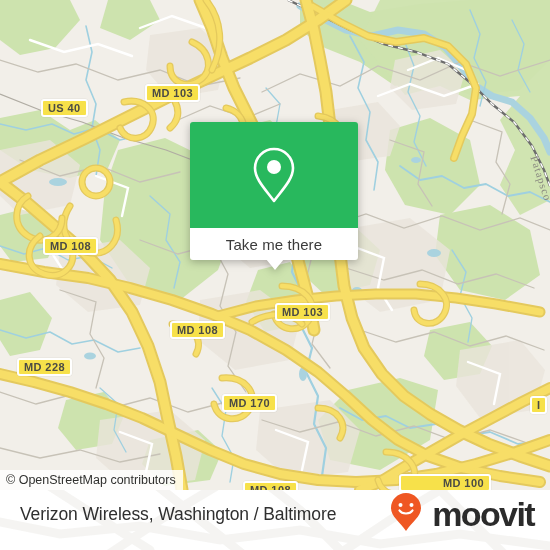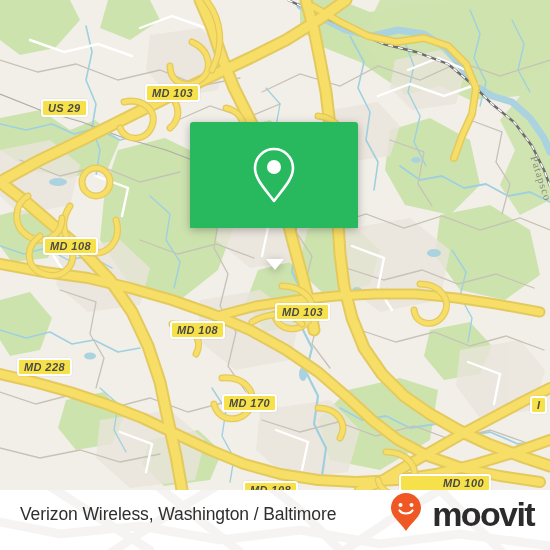--- a/index.html
+++ b/index.html
@@ -51,21 +51,20 @@
     letter-spacing: 0.4px;
     line-height: 14px;
     height: 18px;
     padding: 0 5px;
     white-space: nowrap;
     text-align: center;
     display: flex;
     align-items: center;
     justify-content: center;
     box-shadow: 0 0 0 0.5px rgba(0,0,0,0.06);
-    font-style: italic;
   }
 
   
   .maplabel-rot {
     position: absolute;
     color: #8a8a80;
     font-family: "Liberation Serif", serif;
     font-size: 11px;
     letter-spacing: 1px;
     white-space: nowrap;
@@ -389,44 +388,46 @@
         <path d="M318,408 C338,408 348,424 340,438" stroke-width="4.5"></path>
 
         <path d="M420,284 C440,284 452,300 444,314 C436,328 416,326 414,310" stroke="#e4c95d" stroke-width="7"></path>
         <path d="M420,284 C440,284 452,300 444,314 C436,328 416,326 414,310" stroke-width="4.5"></path>
 
         <path d="M172,324 C192,324 204,340 196,354" stroke="#e4c95d" stroke-width="7"></path>
         <path d="M172,324 C192,324 204,340 196,354" stroke-width="4.5"></path>
       </g>
     </svg>
 
-    <div class="shield" style="left:41px;  top:99px;">US 29</div>
+    <div class="shield" style="left:41px;  top:99px;">US 40</div>
     <div class="shield" style="left:145px; top:84px;">MD 103</div>
     <div class="shield" style="left:43px;  top:237px;">MD 108</div>
     <div class="shield" style="left:170px; top:321px;">MD 108</div>
     <div class="shield" style="left:17px;  top:358px;">MD 228</div>
     <div class="shield" style="left:275px; top:303px;">MD 103</div>
     <div class="shield" style="left:222px; top:394px;">MD 170</div>
     <div class="shield" style="left:243px; top:481px;">MD 108</div>
     <div class="shield" style="left:399px; top:474px;padding-left:42px;">MD 100</div>
     <div class="shield" style="left:530px; top:396px;">I</div>
 
     <div class="maplabel-rot" style="left:534px; top:150px; transform: rotate(72deg);">Patapsco</div>
 
+    <div id="attribution">© OpenStreetMap contributors</div>
   </div>
 
   <div id="popup">
     <div id="popup-green">
       <span>
         <svg width="46" height="58" viewBox="0 0 46 58" xmlns="http://www.w3.org/2000/svg">
           <path d="M23 3 C12.5 3 4 11.5 4 22 C4 33 14 43 23 55 C32 43 42 33 42 22 C42 11.5 33.5 3 23 3 Z" fill="none" stroke="#ffffff" stroke-width="2.6" stroke-linejoin="round"></path>
           <circle cx="23" cy="21" r="7" fill="#ffffff"></circle>
         </svg>
       </span>
     </div>
+    <div id="popup-label">Take me there</div>
     <div id="popup-tail"></div>
   </div>
 
   <div id="bottombar">
     <svg id="bottombar-bg" width="550" height="60" viewBox="0 0 550 60" xmlns="http://www.w3.org/2000/svg">
       <g fill="none" stroke="#e3e1dc" stroke-width="9" stroke-linecap="round">
         <path d="M40,-10 L96,26 L150,60"></path>
         <path d="M150,-10 L200,30 L250,70"></path>
         <path d="M262,-10 L300,20 L340,60"></path>
         <path d="M430,-10 L470,30 L510,70"></path>

